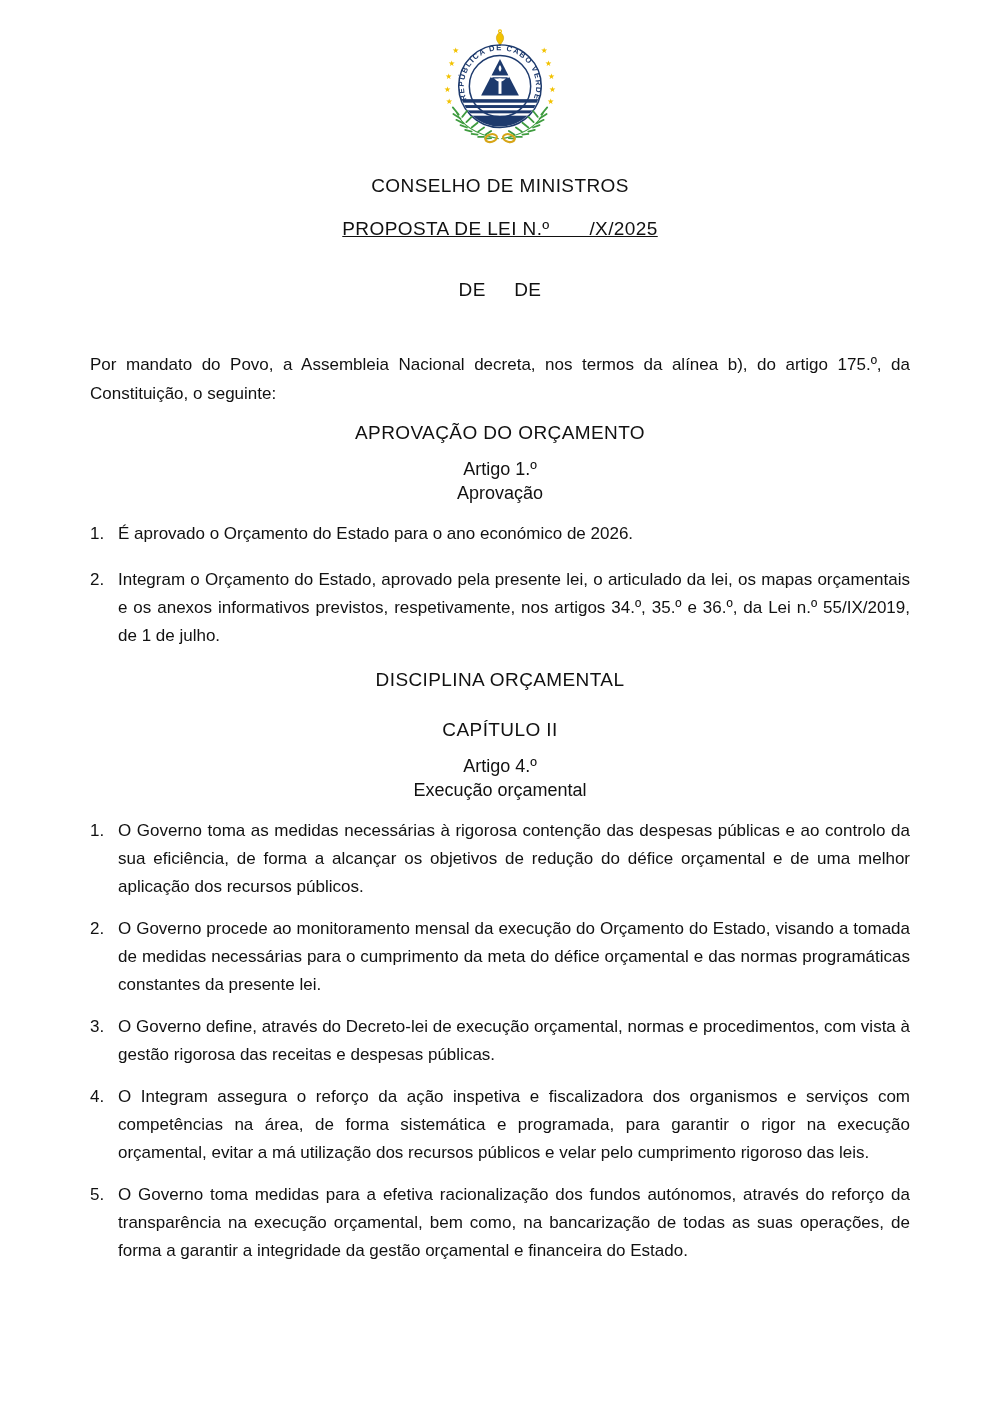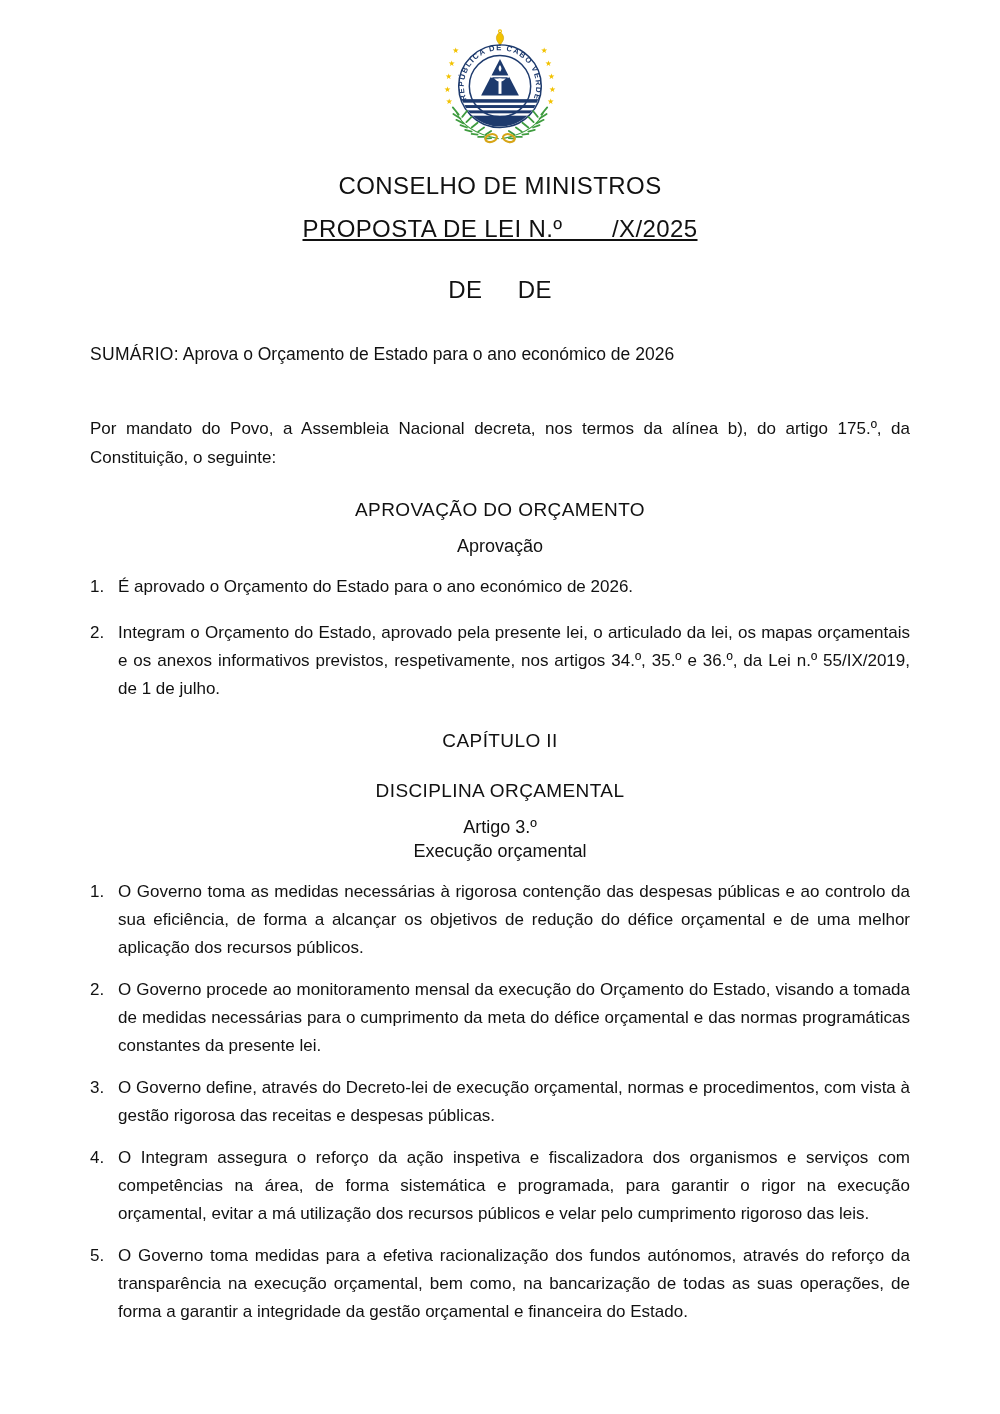--- a/index.html
+++ b/index.html
@@ -4,29 +4,29 @@
 <style>
   html,body{margin:0;padding:0;background:#888;}
   .page{
     width:1000px;height:1414px;background:#ffffff;color:#111;
     font-family:"Liberation Sans","DejaVu Sans",sans-serif;
     position:relative;overflow:hidden;margin:0 auto;
   }
   .content{padding:0 90px;}
   .emblem-wrap{width:118px;margin:26px auto 0;text-align:center;}
   .center{text-align:center;}
-  .title-line{font-size:24px;line-height:24px;letter-spacing:.4px;white-space:pre;}
+  .title-line{font-size:19px;line-height:24px;letter-spacing:.4px;white-space:pre;}
   .org-line{margin-top:26px;}
   .law-line{margin-top:19px;text-decoration:underline;}
   .date-line{margin-top:37px;}
   .summary{margin-top:40px;font-size:17.5px;line-height:24px;}
   .summary .lbl{letter-spacing:.3px;}
   .preamble{margin-top:48px;font-size:17px;line-height:29px;text-align:justify;}
   .chap-heading{font-size:19px;line-height:24px;letter-spacing:.4px;margin-top:26px;}
-  .chap-sub{font-size:19px;line-height:24px;letter-spacing:.4px;margin-top:26px;}
+  .chap-sub{font-size:19px;line-height:24px;letter-spacing:.4px;margin-top:13px;}
   .article-head{margin-top:12px;font-size:18px;line-height:24px;}
   .items{margin-top:15px;}
   .item{display:flex;margin-bottom:14px;font-size:17px;line-height:28px;}
   .item .num{width:28px;flex-shrink:0;}
   .item .txt{flex:1;text-align:justify;}
   .items-a1 .item{margin-bottom:18px;}
   
   .ring-text{font-size:13px;font-weight:bold;fill:#1d3a6d;letter-spacing:2.2px;}
   .star{font-size:13px;fill:#f2c200;text-anchor:middle;dominant-baseline:central;}
 </style>
@@ -112,43 +112,43 @@
         <ellipse cx="115" cy="190" rx="10" ry="6.5" transform="rotate(15 115 190)"></ellipse>
       </g>
     </svg>
   </div>
 
   <div class="content">
     <div class="center title-line org-line">CONSELHO DE MINISTROS</div>
     <div class="center title-line law-line">PROPOSTA DE LEI N.º       /X/2025</div>
     <div class="center title-line date-line">DE     DE</div>
 
-    <div class="summary"><span class="lbl">SUMÁRIO:</span><span> Aprova o Orçamento de Estado para o ano económico de 2026</span></div>
 
     <div class="preamble">Por mandato do Povo, a Assembleia Nacional decreta, nos termos da alínea b), do artigo 175.º, da Constituição, o seguinte:</div>
 
     <div class="center chap-sub">APROVAÇÃO DO ORÇAMENTO</div>
     <div class="center article-head">
+      <div>Artigo 1.º</div>
       <div>Aprovação</div>
     </div>
     <div class="items items-a1">
       <div class="item">
         <span class="num">1.</span>
         <span class="txt">É aprovado o Orçamento do Estado para o ano económico de 2026.</span>
       </div>
       <div class="item">
         <span class="num">2.</span>
         <span class="txt">Integram o Orçamento do Estado, aprovado pela presente lei, o articulado da lei, os mapas orçamentais e os anexos informativos previstos, respetivamente, nos artigos 34.º, 35.º e 36.º, da Lei n.º 55/IX/2019, de 1 de julho.</span>
       </div>
     </div>
 
+    <div class="center chap-sub">DISCIPLINA ORÇAMENTAL</div>
     <div class="center chap-heading">CAPÍTULO II</div>
-    <div class="center chap-sub">DISCIPLINA ORÇAMENTAL</div>
     <div class="center article-head">
-      <div>Artigo 3.º</div>
+      <div>Artigo 4.º</div>
       <div>Execução orçamental</div>
     </div>
     <div class="items">
       <div class="item">
         <span class="num">1.</span>
         <span class="txt">O Governo toma as medidas necessárias à rigorosa contenção das despesas públicas e ao controlo da sua eficiência, de forma a alcançar os objetivos de redução do défice orçamental e de uma melhor aplicação dos recursos públicos.</span>
       </div>
       <div class="item">
         <span class="num">2.</span>
         <span class="txt">O Governo procede ao monitoramento mensal da execução do Orçamento do Estado, visando a tomada de medidas necessárias para o cumprimento da meta do défice orçamental e das normas programáticas constantes da presente lei.</span>

